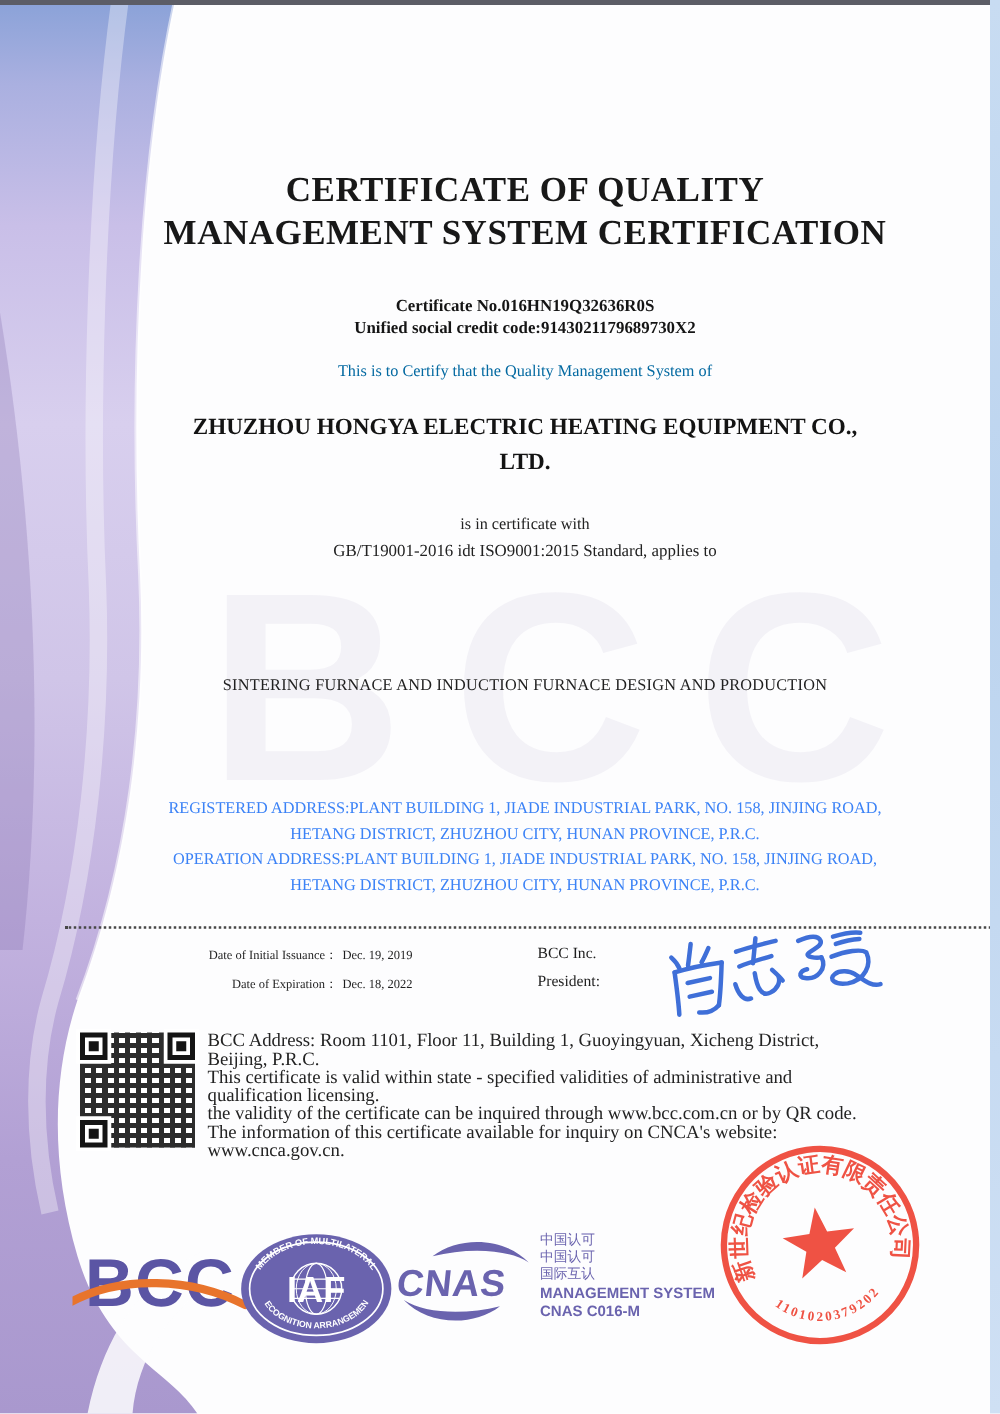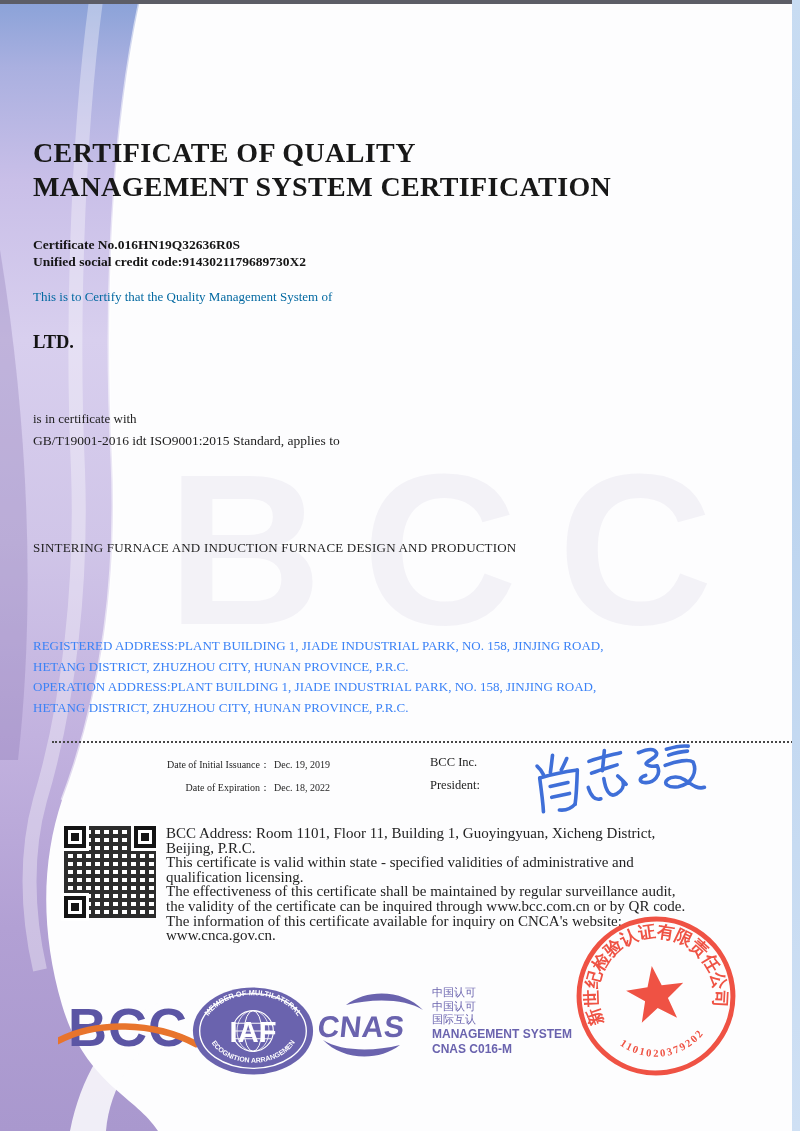--- a/index.html
+++ b/index.html
@@ -10,21 +10,21 @@
   .abs{position:absolute;}
   
   .top-strip{left:0;top:0;width:800px;height:4px;background:#5c5d66;z-index:40;}
   .right-strip{right:0;top:0;width:8px;height:1131px;z-index:40;
     background:linear-gradient(180deg,#c8dcf2 0%,#bcd4ef 40%,#cfe0f4 100%);}
   
   .watermark{left:160px;top:430px;width:600px;height:240px;z-index:1;
     font-family:"Liberation Sans",sans-serif;font-weight:800;font-size:215px;
     letter-spacing:40px;color:rgba(124,112,168,0.08);line-height:240px;text-align:center;}
   
-  .col{left:33px;width:752px;z-index:10;font-family:Liberation Serif, serif;}
+  .col{left:44px;width:752px;text-align:center;z-index:10;font-family:Liberation Serif, serif;}
   .title{top:136px;font-size:28px;font-weight:bold;line-height:34px;letter-spacing:0.4px;color:#181818;}
   .certno{top:236px;font-size:13.5px;font-weight:bold;line-height:17px;color:#151515;}
   .certify{top:289px;font-size:13px;color:#0369a1;}
   .company{top:328px;font-size:18.5px;font-weight:bold;line-height:28px;color:#131313;}
   .conformity{top:411px;font-size:13px;color:#222;}
   .standard{top:433px;font-size:13.5px;color:#222;}
   .scope{top:540px;font-size:13px;letter-spacing:0.2px;color:#1f1f1f;}
   .addresses{top:636px;font-size:13px;line-height:20.5px;color:#3b82f6;}
   .dotted-rule{left:52px;top:741px;width:744px;height:0;border-top:2px dotted #474747;z-index:10;}
   
@@ -93,20 +93,21 @@
   </div>
 
   <div class="abs col certno">
     <div>Certificate No.016HN19Q32636R0S</div>
     <div>Unified social credit code:9143021179689730X2</div>
   </div>
 
   <div class="abs col certify">This is to Certify that the Quality Management System of</div>
 
   <div class="abs col company">
+    <div>ZHUZHOU HONGYA ELECTRIC HEATING EQUIPMENT CO.,</div>
     <div>LTD.</div>
   </div>
 
   <div class="abs col conformity">is in certificate with</div>
   <div class="abs col standard">GB/T19001-2016 idt ISO9001:2015 Standard, applies to</div>
 
   <div class="abs col scope">SINTERING FURNACE AND INDUCTION FURNACE DESIGN AND PRODUCTION</div>
 
   <div class="abs col addresses">
     <div>REGISTERED ADDRESS:PLANT BUILDING 1, JIADE INDUSTRIAL PARK, NO. 158, JINJING ROAD,</div>
@@ -160,21 +161,20 @@
   <div class="abs qr">
     <div class="qr-noise"></div>
     <div class="finder f-tl"></div>
     <div class="finder f-tr"></div>
     <div class="finder f-bl"></div>
   </div>
 
   <div class="abs fineprint">
     <div>BCC Address: Room 1101, Floor 11, Building 1, Guoyingyuan, Xicheng District, Beijing, P.R.C.</div>
     <div>This certificate is valid within state - specified validities of administrative and qualification licensing.</div>
-    <div>The effectiveness of this certificate shall be maintained by regular surveillance audit,</div>
     <div>the validity of the certificate can be inquired through www.bcc.com.cn or by QR code.</div>
     <div>The information of this certificate available for inquiry on CNCA's website: www.cnca.gov.cn.</div>
   </div>
 
   <div class="abs bcc-logo">
     <div class="bcc-text">BCC</div>
     <svg class="abs" style="left:0;top:0" width="140" height="74" viewBox="0 0 140 74">
       <path d="M-2,50 C38,28 96,30 138,52" fill="none" stroke="#e8742c" stroke-width="6.5" stroke-linecap="round"></path>
     </svg>
   </div>

